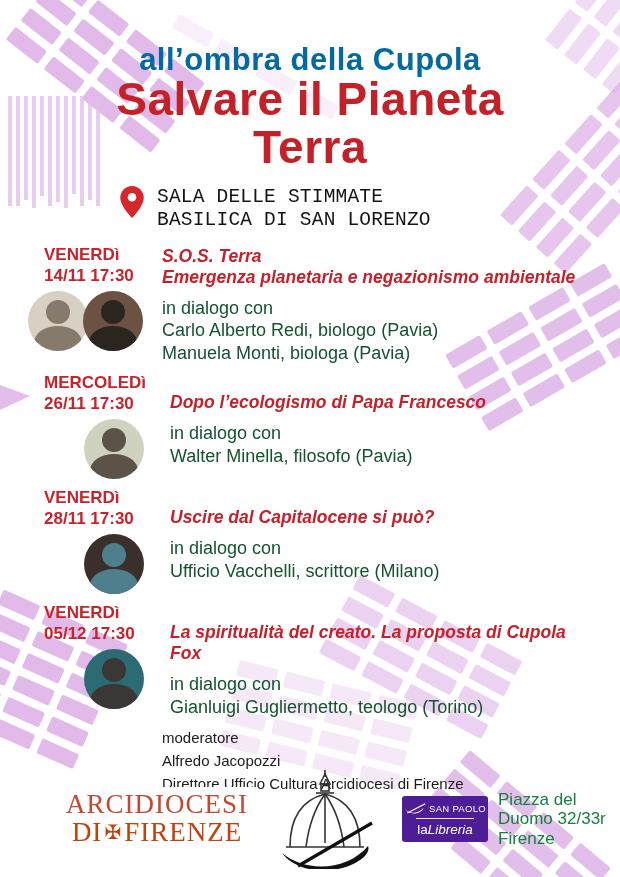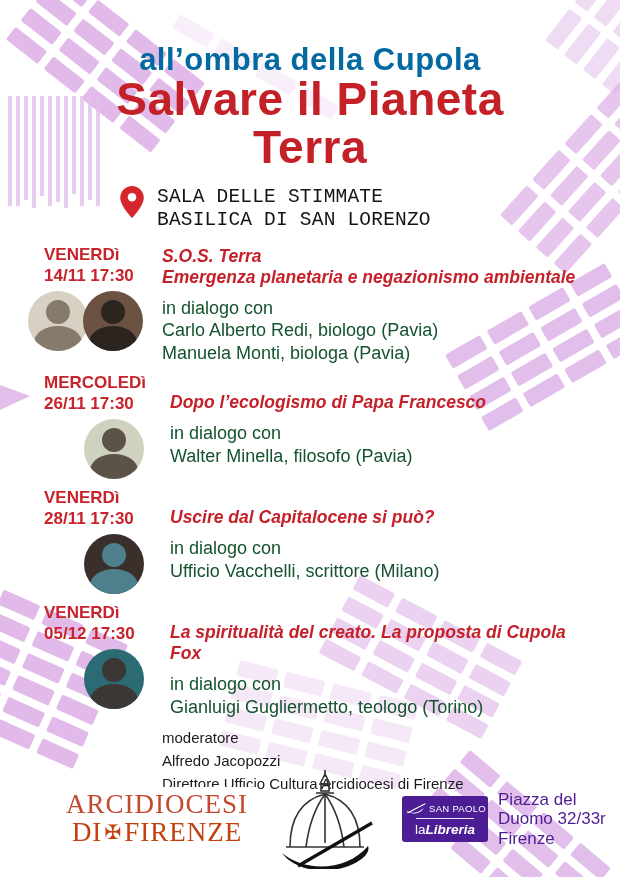--- a/index.html
+++ b/index.html
@@ -54,22 +54,22 @@
   .arci-1{font-size:27px; color:#c2492f; letter-spacing:1px;}
   .arci-2{font-size:27px; color:#c2410c; letter-spacing:1px;}
   .arci-cross{font-size:20px; margin:0 2px; position:relative; top:-2px;}
   .dome{margin-left:14px; flex:none;}
   .sp-box{margin-left:22px; width:86px; height:46px; background:#4c1d95; border-radius:3px;
           color:#fff; display:flex; flex-direction:column; align-items:center; justify-content:center; gap:3px; flex:none;}
   .sp-row1{display:flex; align-items:center; gap:3px;}
   .sp-brand{font-size:9.5px; letter-spacing:.3px;}
   .sp-div{width:58px; height:1px; background:#fff; opacity:.9;}
   .sp-sub{font-size:13.5px;}
-  .sp-sub .it{font-style:italic; font-weight:bold;}
-  .addr{margin-left:10px; font-size:17px; line-height:19.5px; color:#4c1d95;}
+  .sp-sub .it{font-style:italic; font-weight:normal;}
+  .addr{margin-left:10px; font-size:17px; line-height:19.5px; color:#15803d;}
 </style>
 </head>
 <body>
 
 <div class="poster">
 
   <svg class="bg" width="620" height="877" viewBox="0 0 620 877" aria-hidden="true">
     <defs>
       <g id="r4">
           <rect width="40" height="16" rx="2"></rect>

